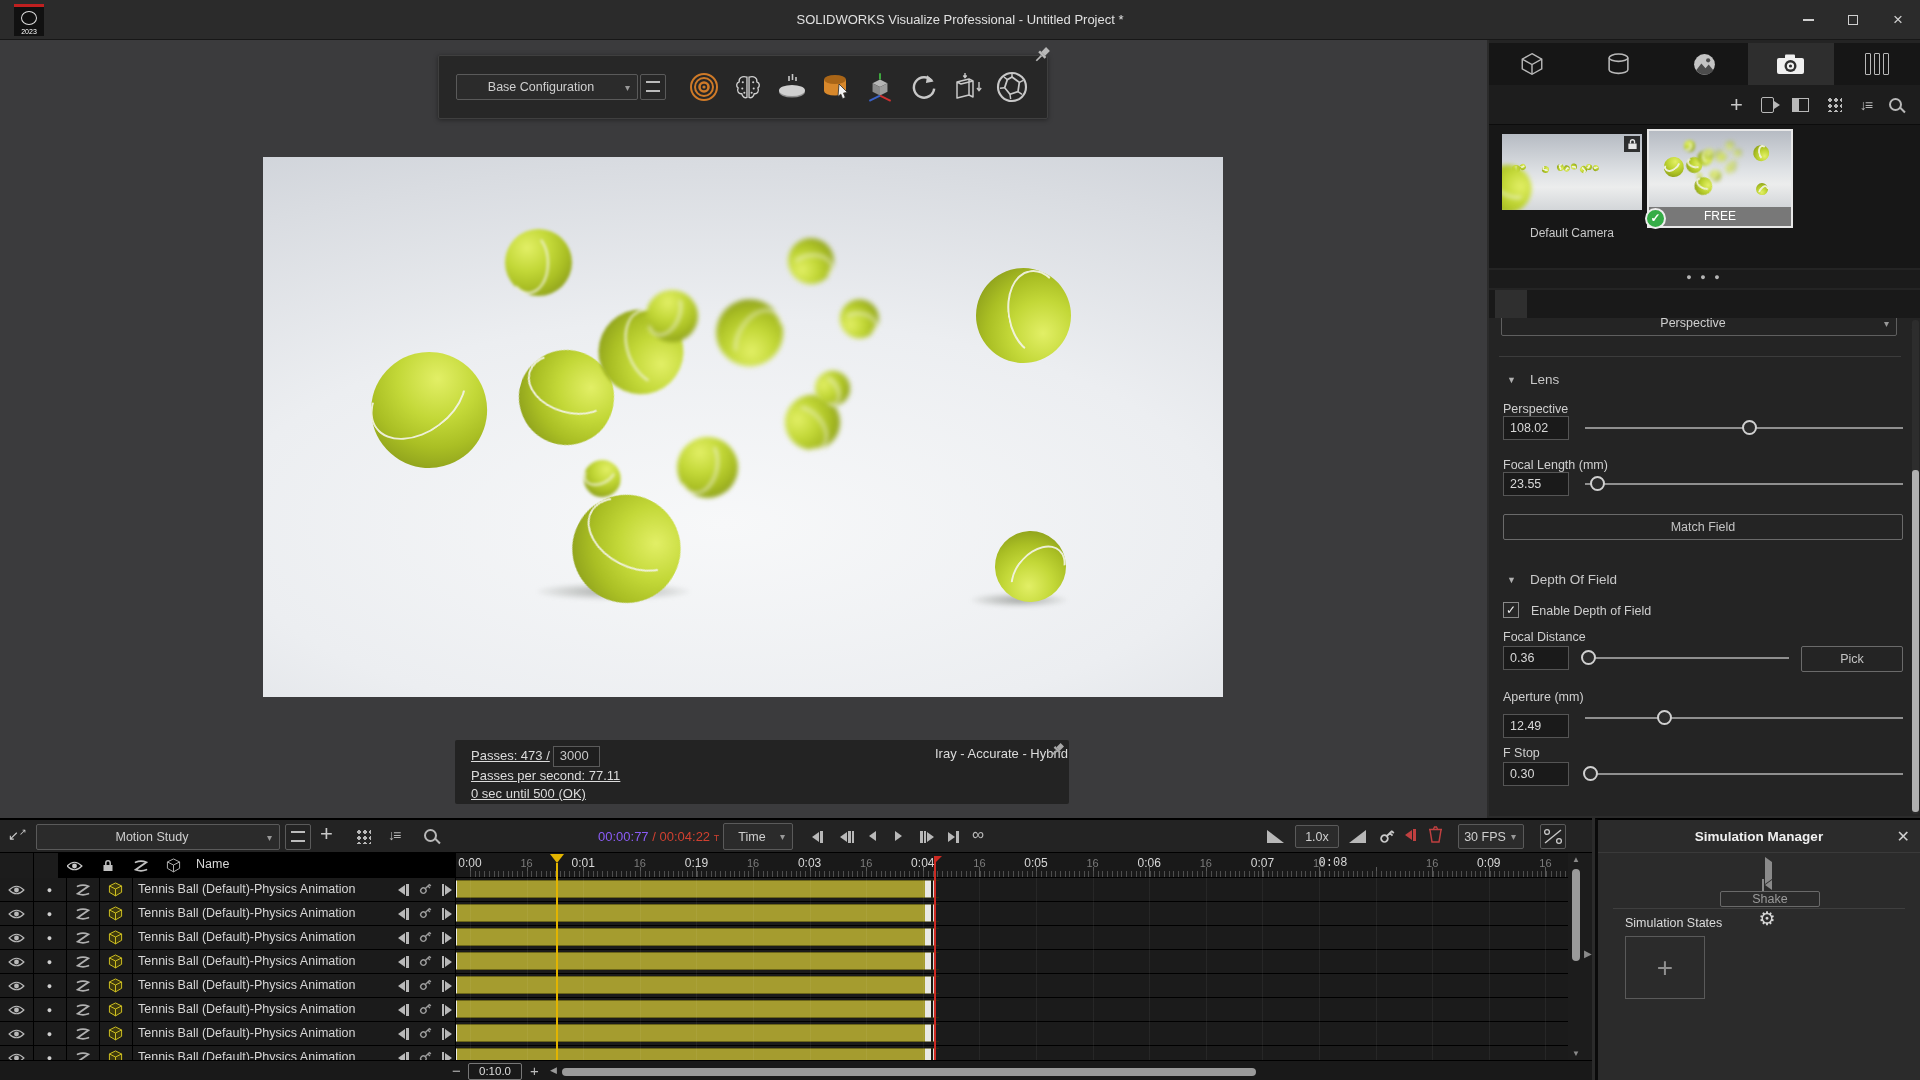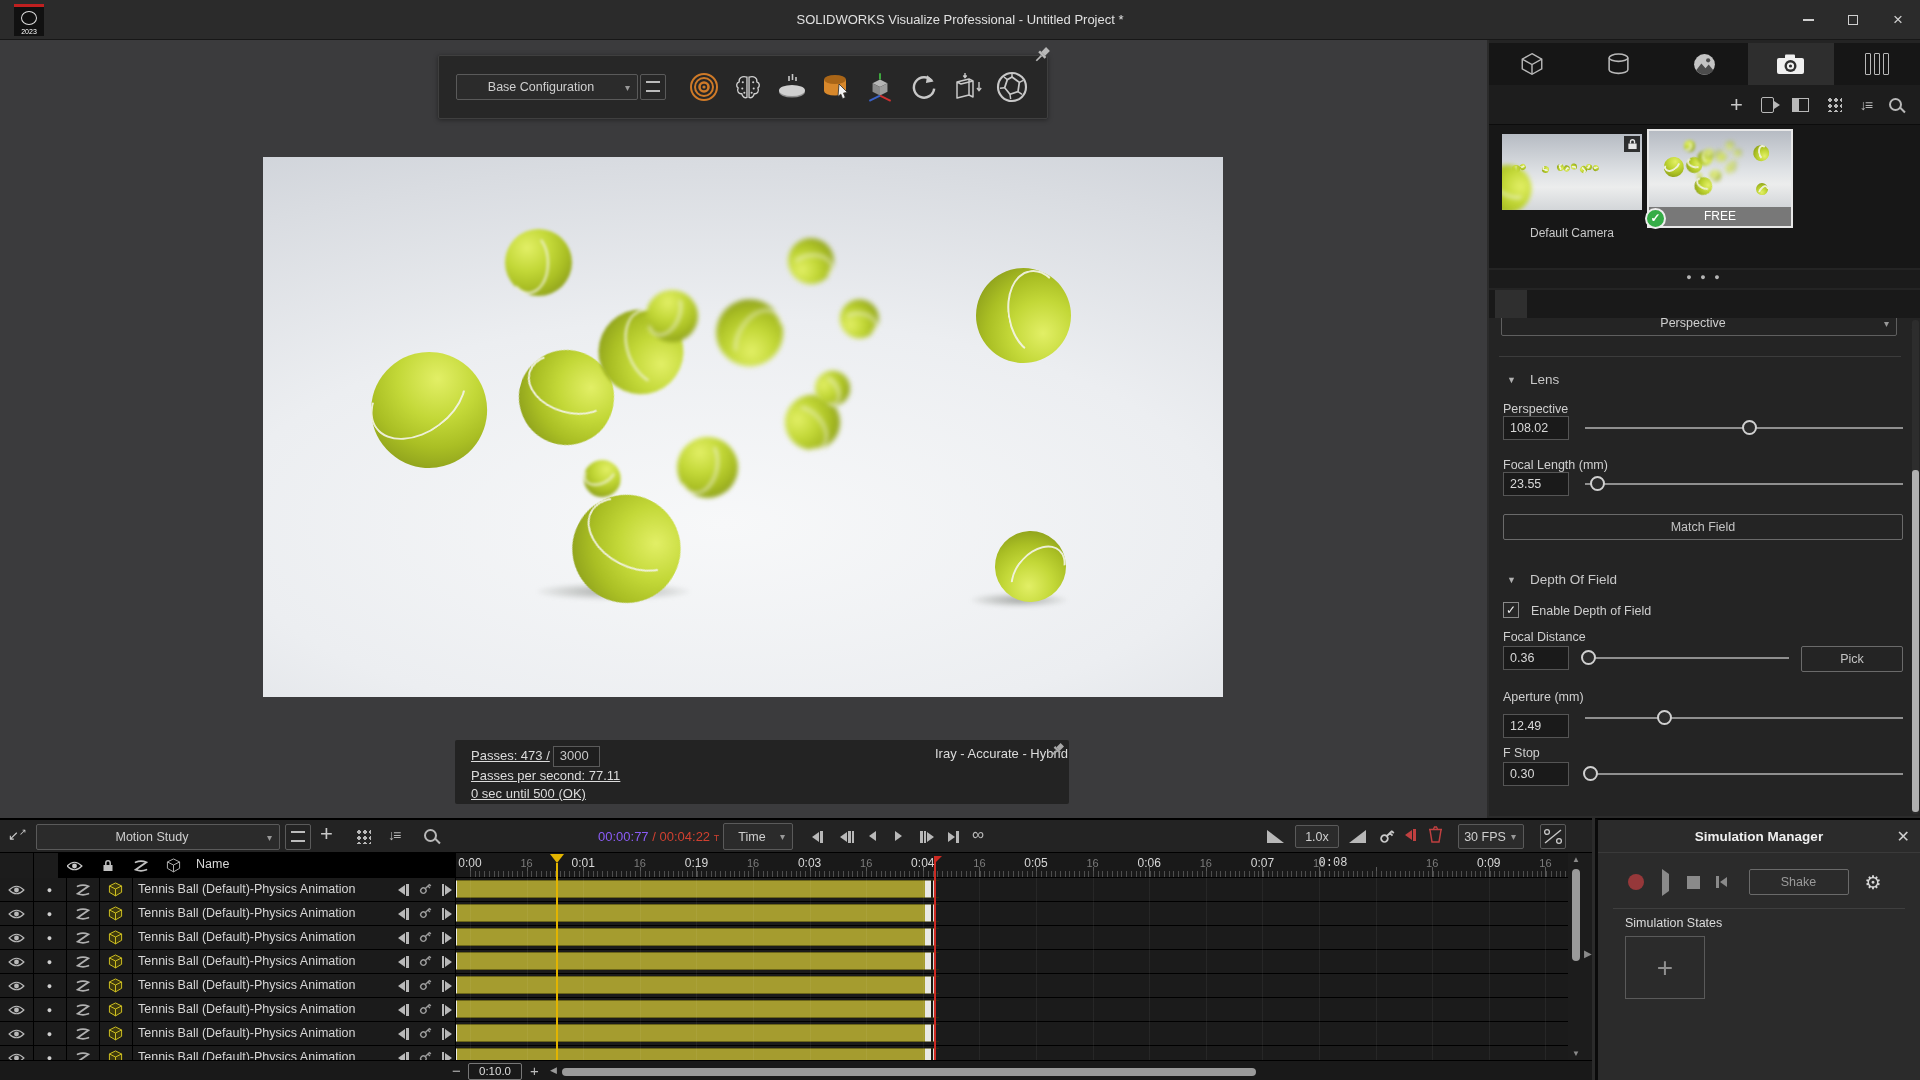--- a/index.html
+++ b/index.html
@@ -176,21 +176,21 @@
                border-radius:2px; color:#ddd; font-size:11.5px; text-align:center; line-height:15px; }
   #hthumb { position:absolute; left:562px; top:7px; width:694px; height:8px; background:#9a9a9a; border-radius:4px; }
   .tl-time { font-size:13px; }
 
   
   #sim-panel { position:absolute; left:1595px; top:818px; width:325px; height:262px; background:#2b2b2b;
                border-top:2px solid #000; border-left:3px solid #0a0a0a; }
   #sim-title { position:absolute; left:0; top:0; width:100%; height:33px; line-height:33px; text-align:center;
                font-weight:bold; font-size:13.5px; color:#f0f0f0; border-bottom:1px solid #3a3a3a; }
   #sim-close { position:absolute; right:10px; top:0; height:33px; line-height:33px; font-size:16px; color:#cfcfcf; }
-  #sim-controls { position:absolute; left:0; top:42px; width:100%; height:40px; display:flex; align-items:center; }
+  #sim-controls { position:absolute; left:0; top:42px; width:100%; height:40px; display:flex; align-items:center;flex-direction:column; }
   .rec-dot { width:16px; height:16px; border-radius:50%; background:#96383a; }
   .sim-gly { color:#8a8a8a; font-size:15px; }
   #sim-sep { position:absolute; left:15px; right:15px; top:88px; border-top:1px solid #3f3f3f; }
   #sim-states-label { position:absolute; left:27px; top:96px; font-size:12.5px; color:#dcdcdc; }
   #sim-add-tile { position:absolute; left:27px; top:116px; width:80px; height:63px; border:1px solid #5a5a5a;
                   color:#8f8f8f; font-size:28px; font-weight:300; display:flex; align-items:center;
                   justify-content:center; }
 
   .dimtxt { color:#9a9a9a; }
 </style>

